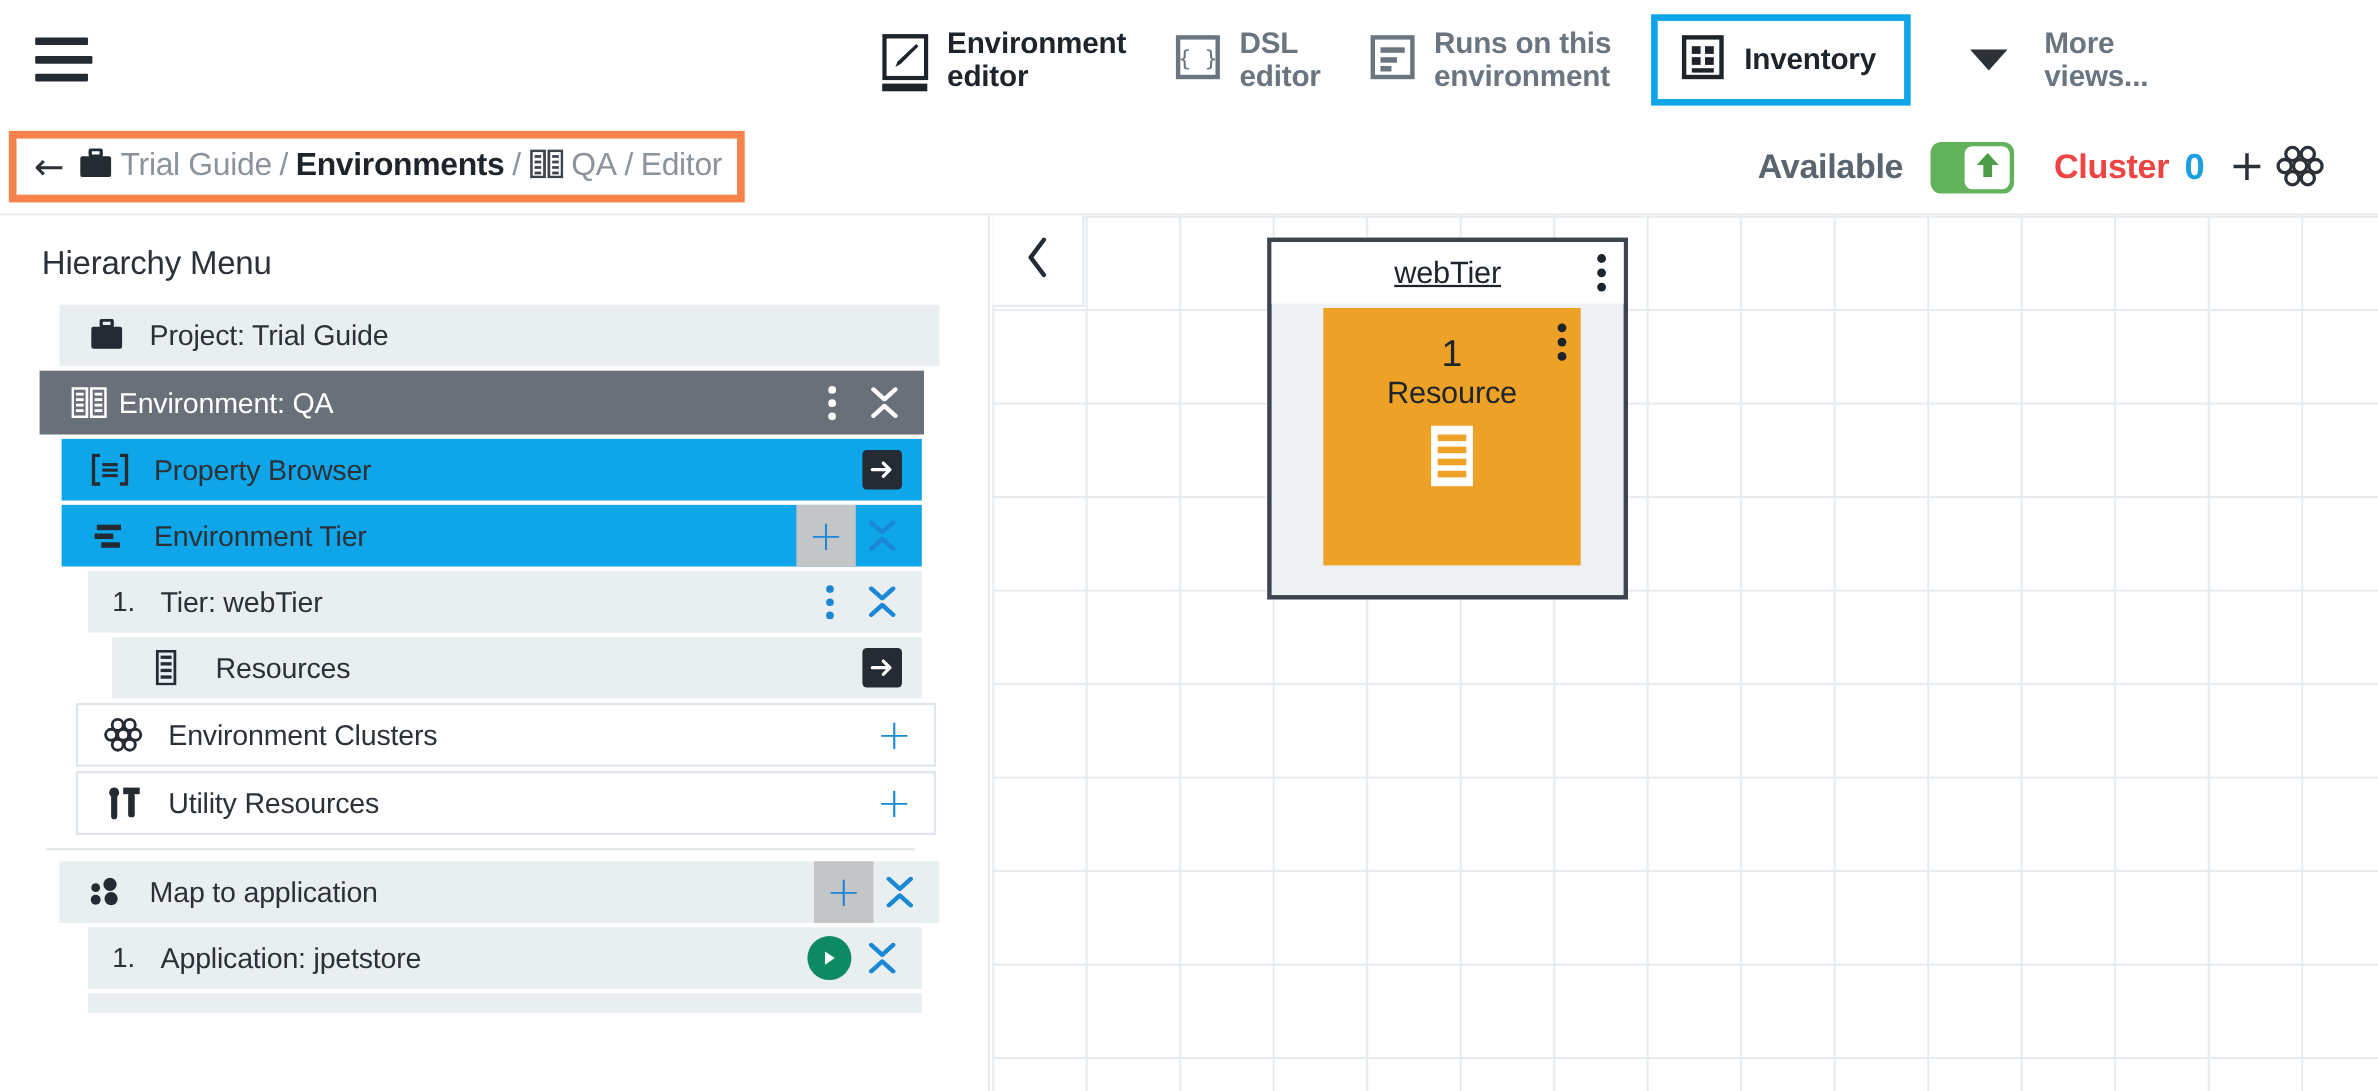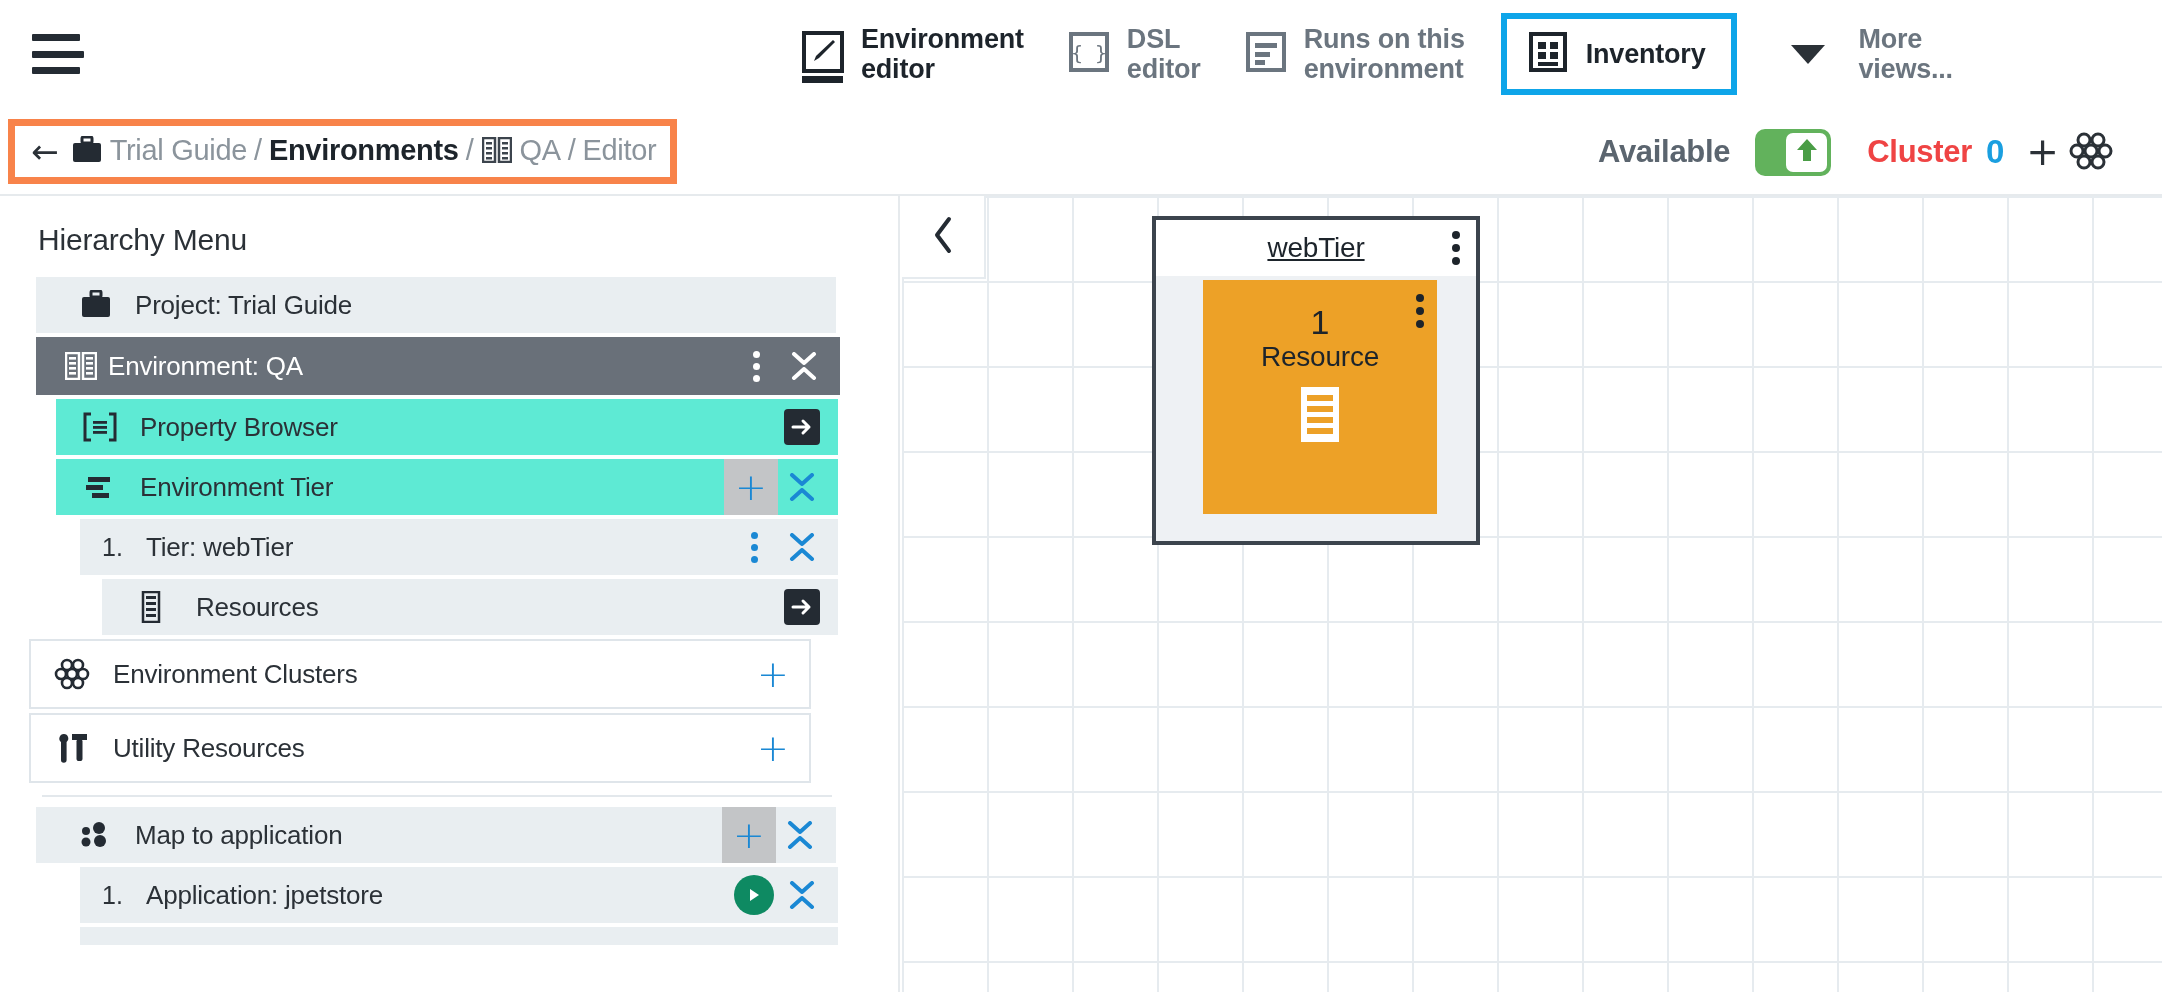--- a/index.html
+++ b/index.html
@@ -245,46 +245,46 @@
     letter-spacing: -0.2px;
   }
   .row-num {
     font-size: 25px;
     color: #2b3137;
     width: 44px;
     flex: 0 0 auto;
   }
   .row-ico { flex: 0 0 auto; display: flex; align-items: center; justify-content: center; }
 
-  .row.lvl0 { margin-left: 36px; width: 800px; background: #e9eef1; padding-left: 17px; }
+  .row.lvl0 { margin-left: 54px; width: 800px; background: #e9eef1; }
   .row.lvl0 .row-ico { width: 54px; margin-left: 16px; }
   .row.lvl0 .row-label { margin-left: 12px; }
 
   .row.sel { background: #697079; margin-left: 36px; width: 804px; height: 58px; }
   .row.sel .row-label { color: #ffffff; }
   .row.sel .row-ico { width: 54px; margin-left: 18px; }
   .row.sel .row-label { }
 
-  .row.lvl1 { margin-left: 56px; width: 782px; background: #5eead4; }
+  .row.lvl1 { margin-left: 56px; width: 782px; background: #0ea5e9; }
   .row.lvl1 .row-ico { width: 52px; margin-left: 18px; }
   .row.lvl1 .row-label { margin-left: 14px; }
 
   .row.lvl2 { margin-left: 80px; width: 758px; background: #e9eef1; }
   .row.lvl2 .row-num { margin-left: 22px; }
   .row.lvl2 .row-label { margin-left: 0px; }
 
   .row.lvl3 { margin-left: 102px; width: 736px; background: #e9eef1; }
   .row.lvl3 .row-ico { width: 50px; margin-left: 24px; }
   .row.lvl3 .row-label { margin-left: 20px; }
 
   .row.boxed-white {
-    margin-left: 29px; width: 782px;
+    margin-left: 69px; width: 782px;
     background: #ffffff;
     border: 2px solid #dfe5ea;
-    height: 70px;
+    height: 58px;
   }
   .row.boxed-white .row-ico { width: 54px; margin-left: 14px; }
   .row.boxed-white .row-label { margin-left: 14px; }
 
   .sidebar-divider {
     margin: 12px 0 10px 42px;
     width: 790px;
     height: 2px;
     background: #e3e8ec;
   }

